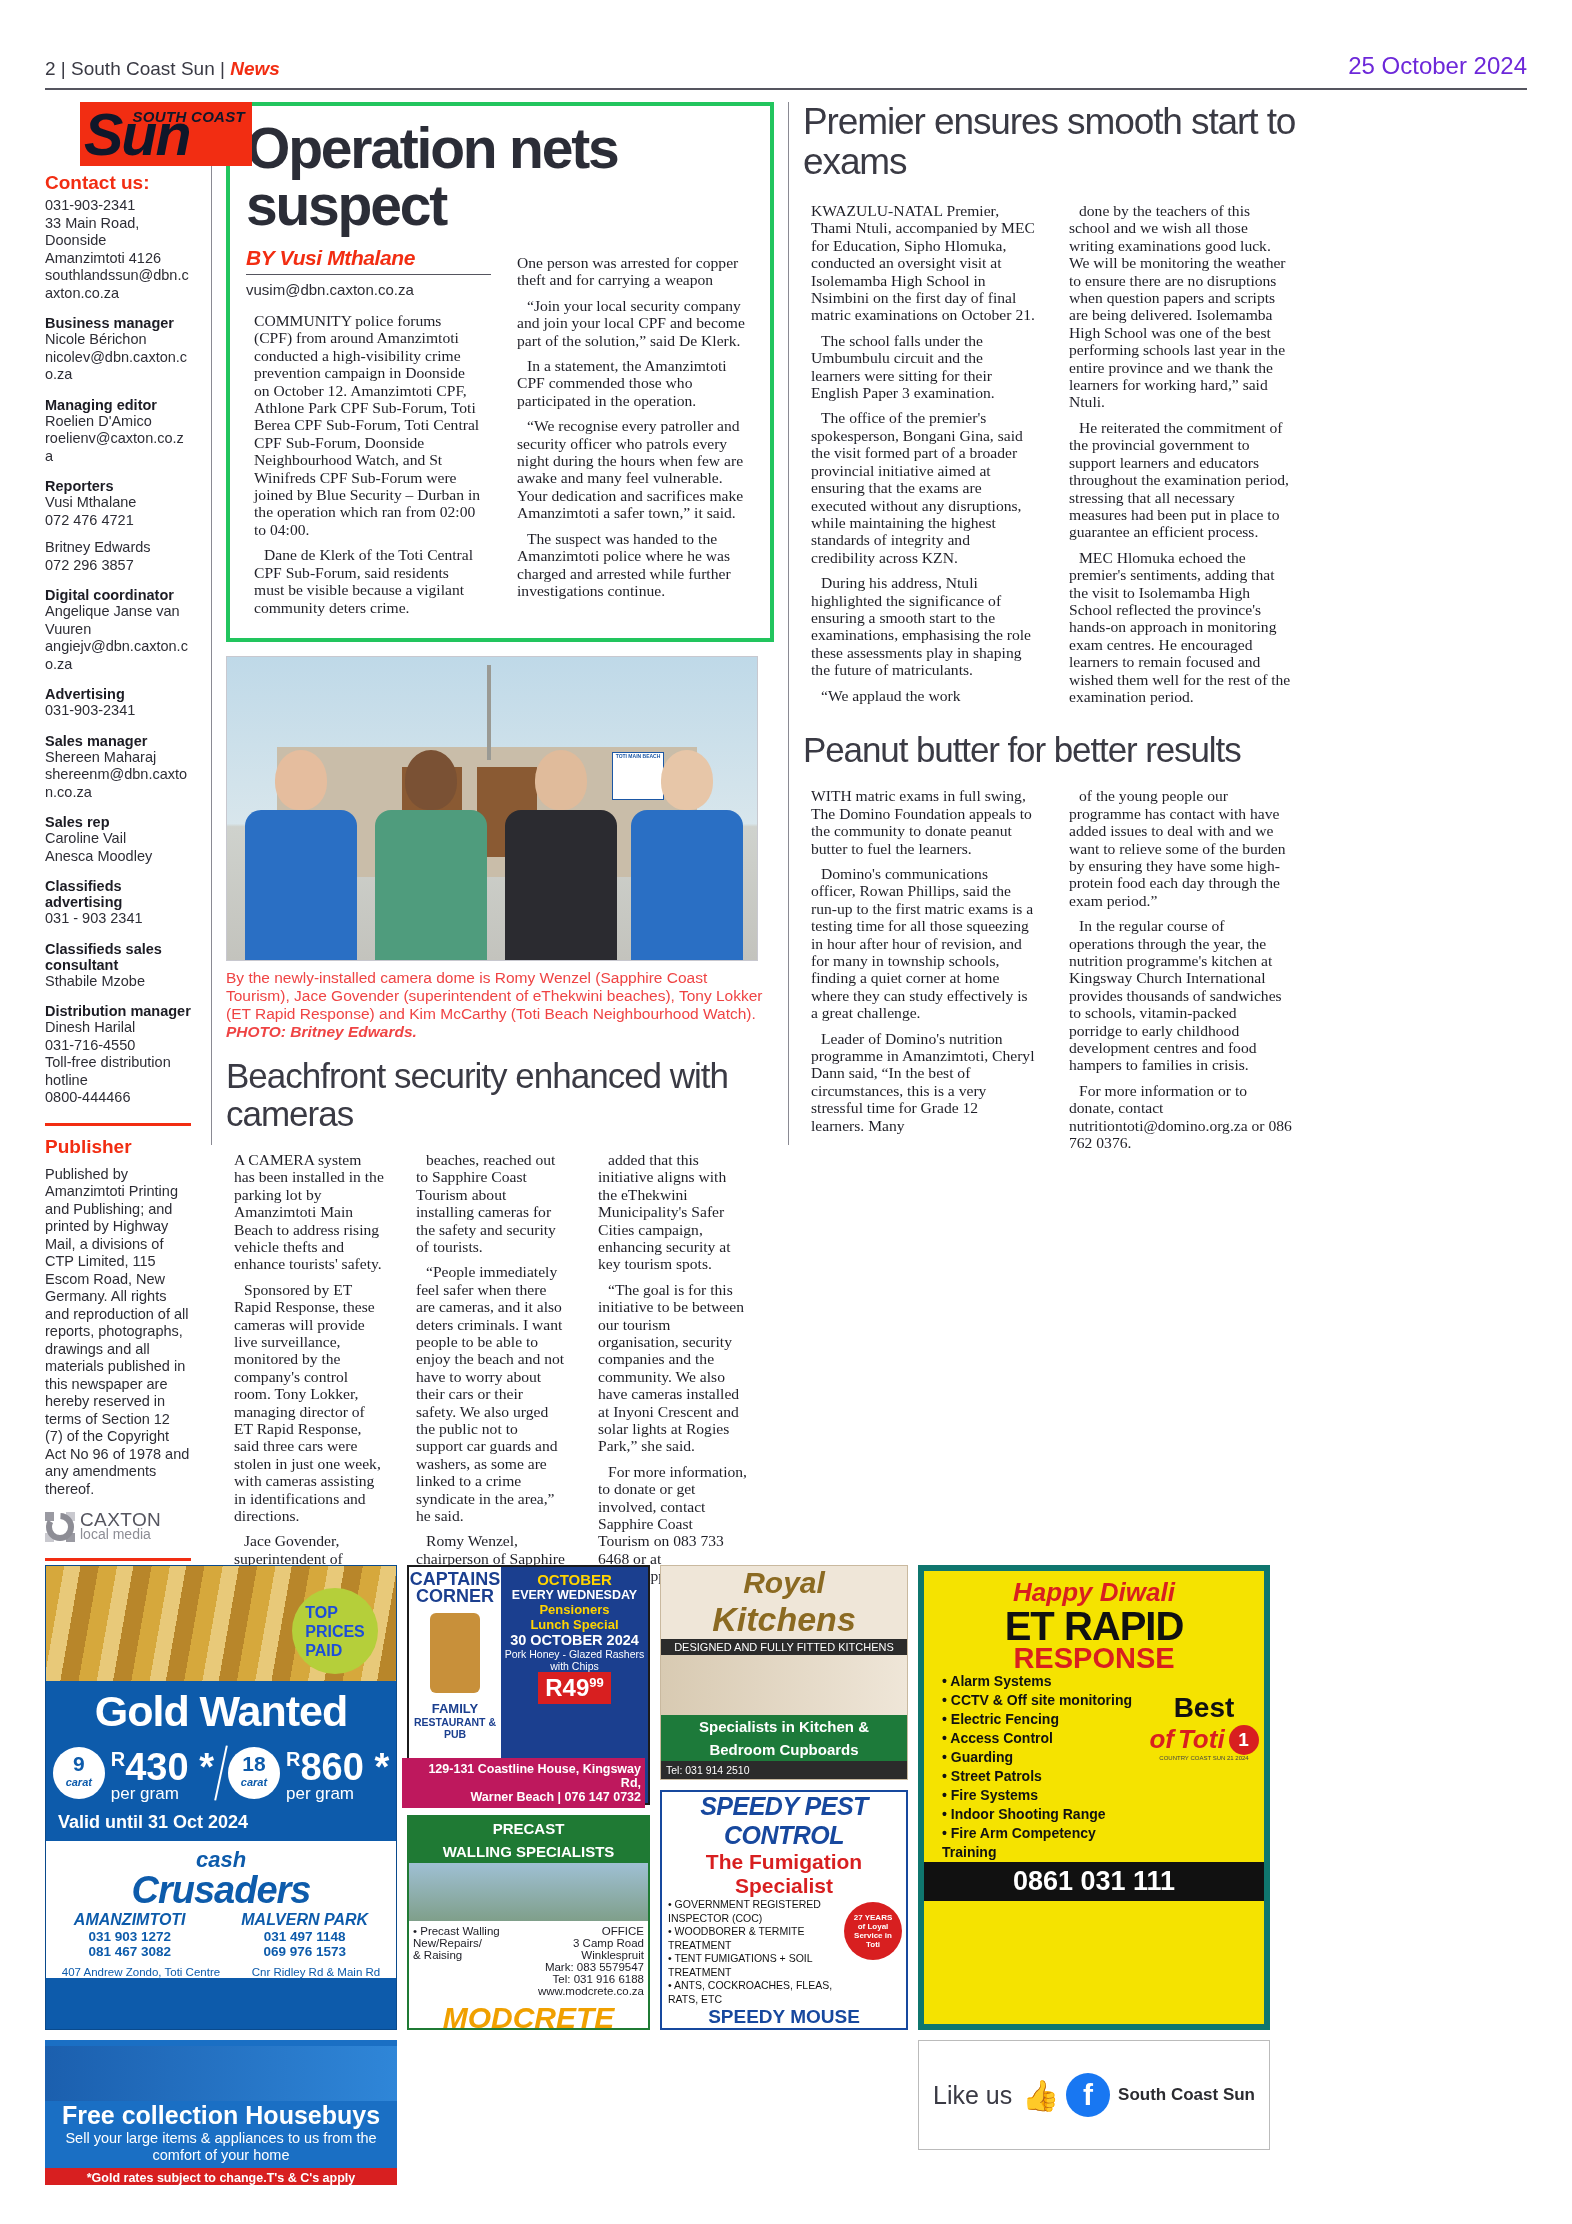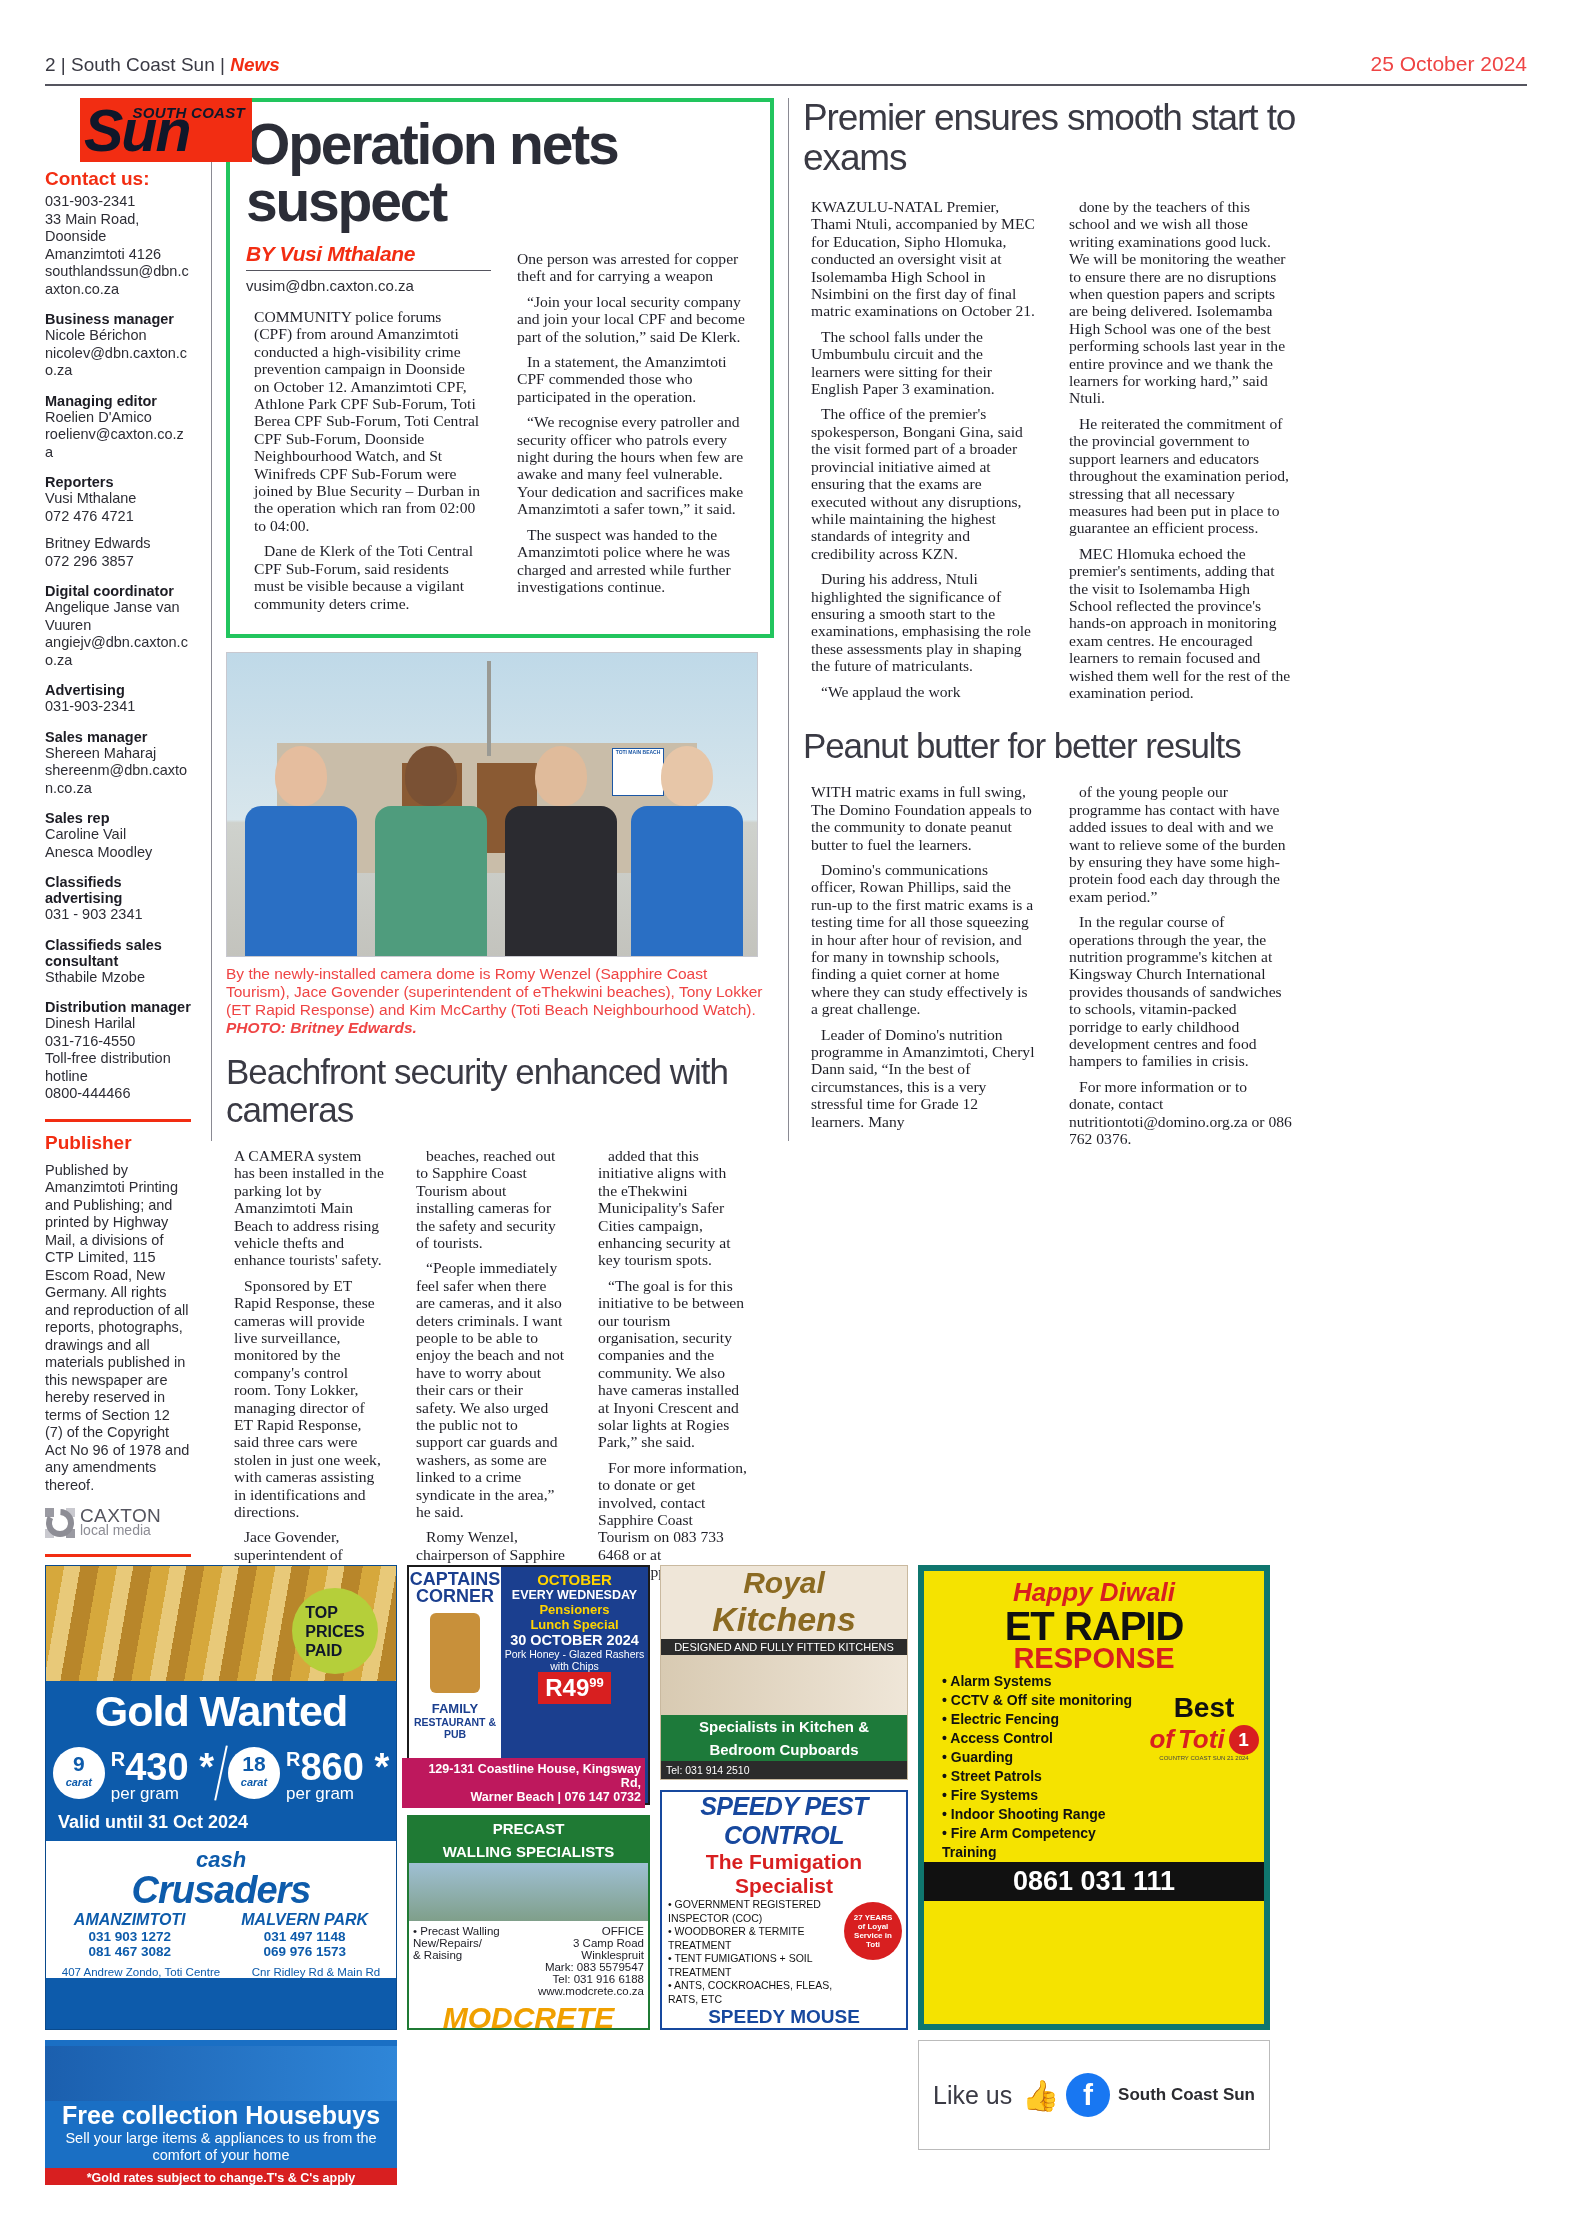--- a/index.html
+++ b/index.html
@@ -14,21 +14,21 @@
   .page { width: 1572px; height: 2224px; position: relative; padding: 0 45px; }
 
   
   .topbar {
     display: flex; justify-content: space-between; align-items: flex-end;
     padding: 52px 0 8px 0;
     border-bottom: 2px solid #55555f;
     font-size: 19px; color: #3a3a44;
   }
   .topbar .section { color: #f22d12; font-style: italic; font-weight: bold; }
-  .topbar .date { font-size: 21px; color: #ef4444; }
+  .topbar .date { font-size: 24px; color: #6d28d9; }
 
   
   .content { display: flex; padding-top: 12px; position: relative; height: 1055px; }
   .vrule { width: 1px; background: #8a8a93; align-self: stretch; margin: 0 14px; }
 
   
   .rail { width: 152px; flex: 0 0 152px; padding-right: 6px; }
   .logo {
     background: #f22d12; color:#0f172a; width: 172px; height: 64px;
     position: relative; margin-bottom: 4px; margin-left: 35px;
@@ -98,21 +98,21 @@
 
   
   .adsband { position:absolute; left:45px; top:1565px; width:1482px; height:620px; display:flex; gap:10px; }
   .adcol { display:flex; flex-direction: column; gap:10px; }
   .ad { position:relative; overflow:hidden; }
 
   
   .ad-gold { width:352px; height:465px; background:#0d5bab; border:1px solid #0a4a8c; }
   .goldstrip { height:115px; background: repeating-linear-gradient(100deg,#d6a83c 0 18px,#e8c979 18px 34px,#b8862a 34px 52px); }
   .toppill { position:absolute; right:18px; top:22px; width:86px;height:86px;border-radius:50%;
-             background:#b5cf3a; color:#0f172a; font-weight:bold; font-size:16px; line-height:19px;
+             background:#b5cf3a; color:#1d4ed8; font-weight:bold; font-size:16px; line-height:19px;
              display:flex;flex-direction:column;align-items:center;justify-content:center;}
   .gw { color:#fff; font-size:43px; font-weight:bold; text-align:center; margin-top:6px; letter-spacing:-1px;}
   .carats { display:flex; justify-content:center; align-items:center; gap:6px; margin-top:6px;}
   .cbubble { width:52px;height:52px;border-radius:50%;background:#fff;color:#0d5bab;
              display:flex;flex-direction:column;align-items:center;justify-content:center;
              font-weight:bold;font-size:21px;line-height:18px;}
   .cbubble small { font-size:11px; font-style:italic;}
   .price { color:#fff; font-weight:bold; font-size:38px; line-height:34px; }
   .price sup { font-size:20px; }
   .pg { color:#fff; font-size:17px; }

